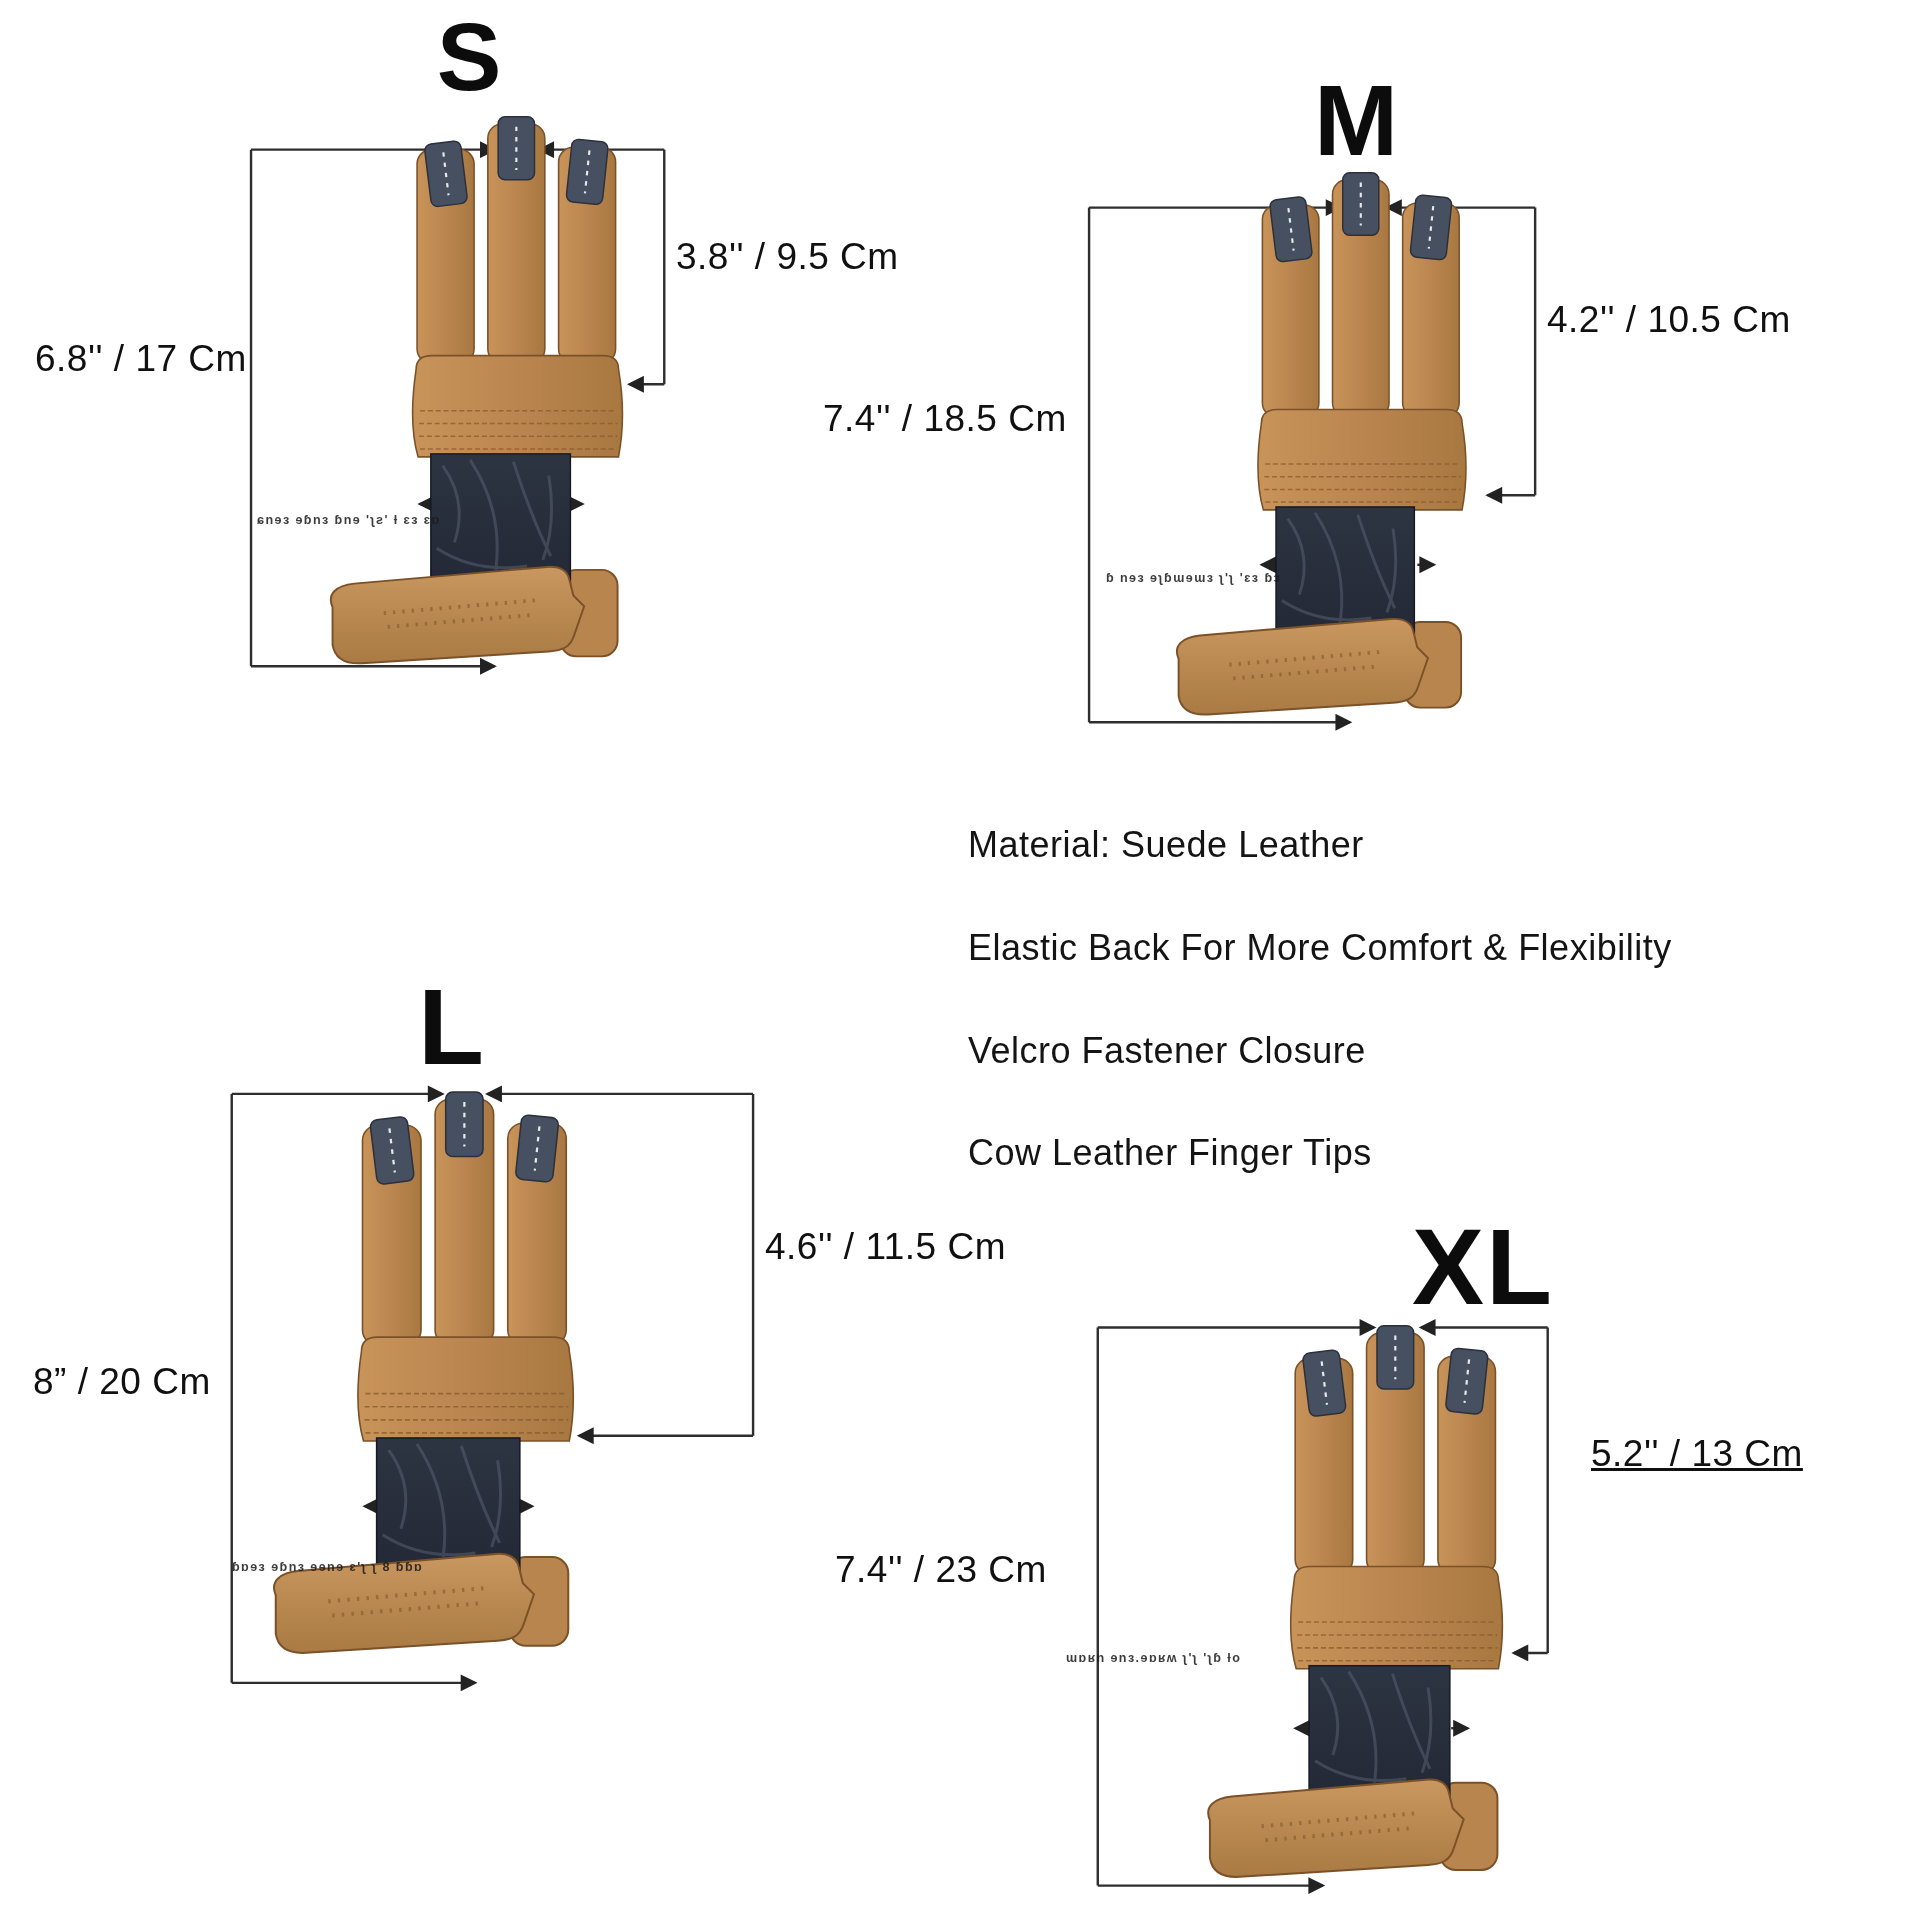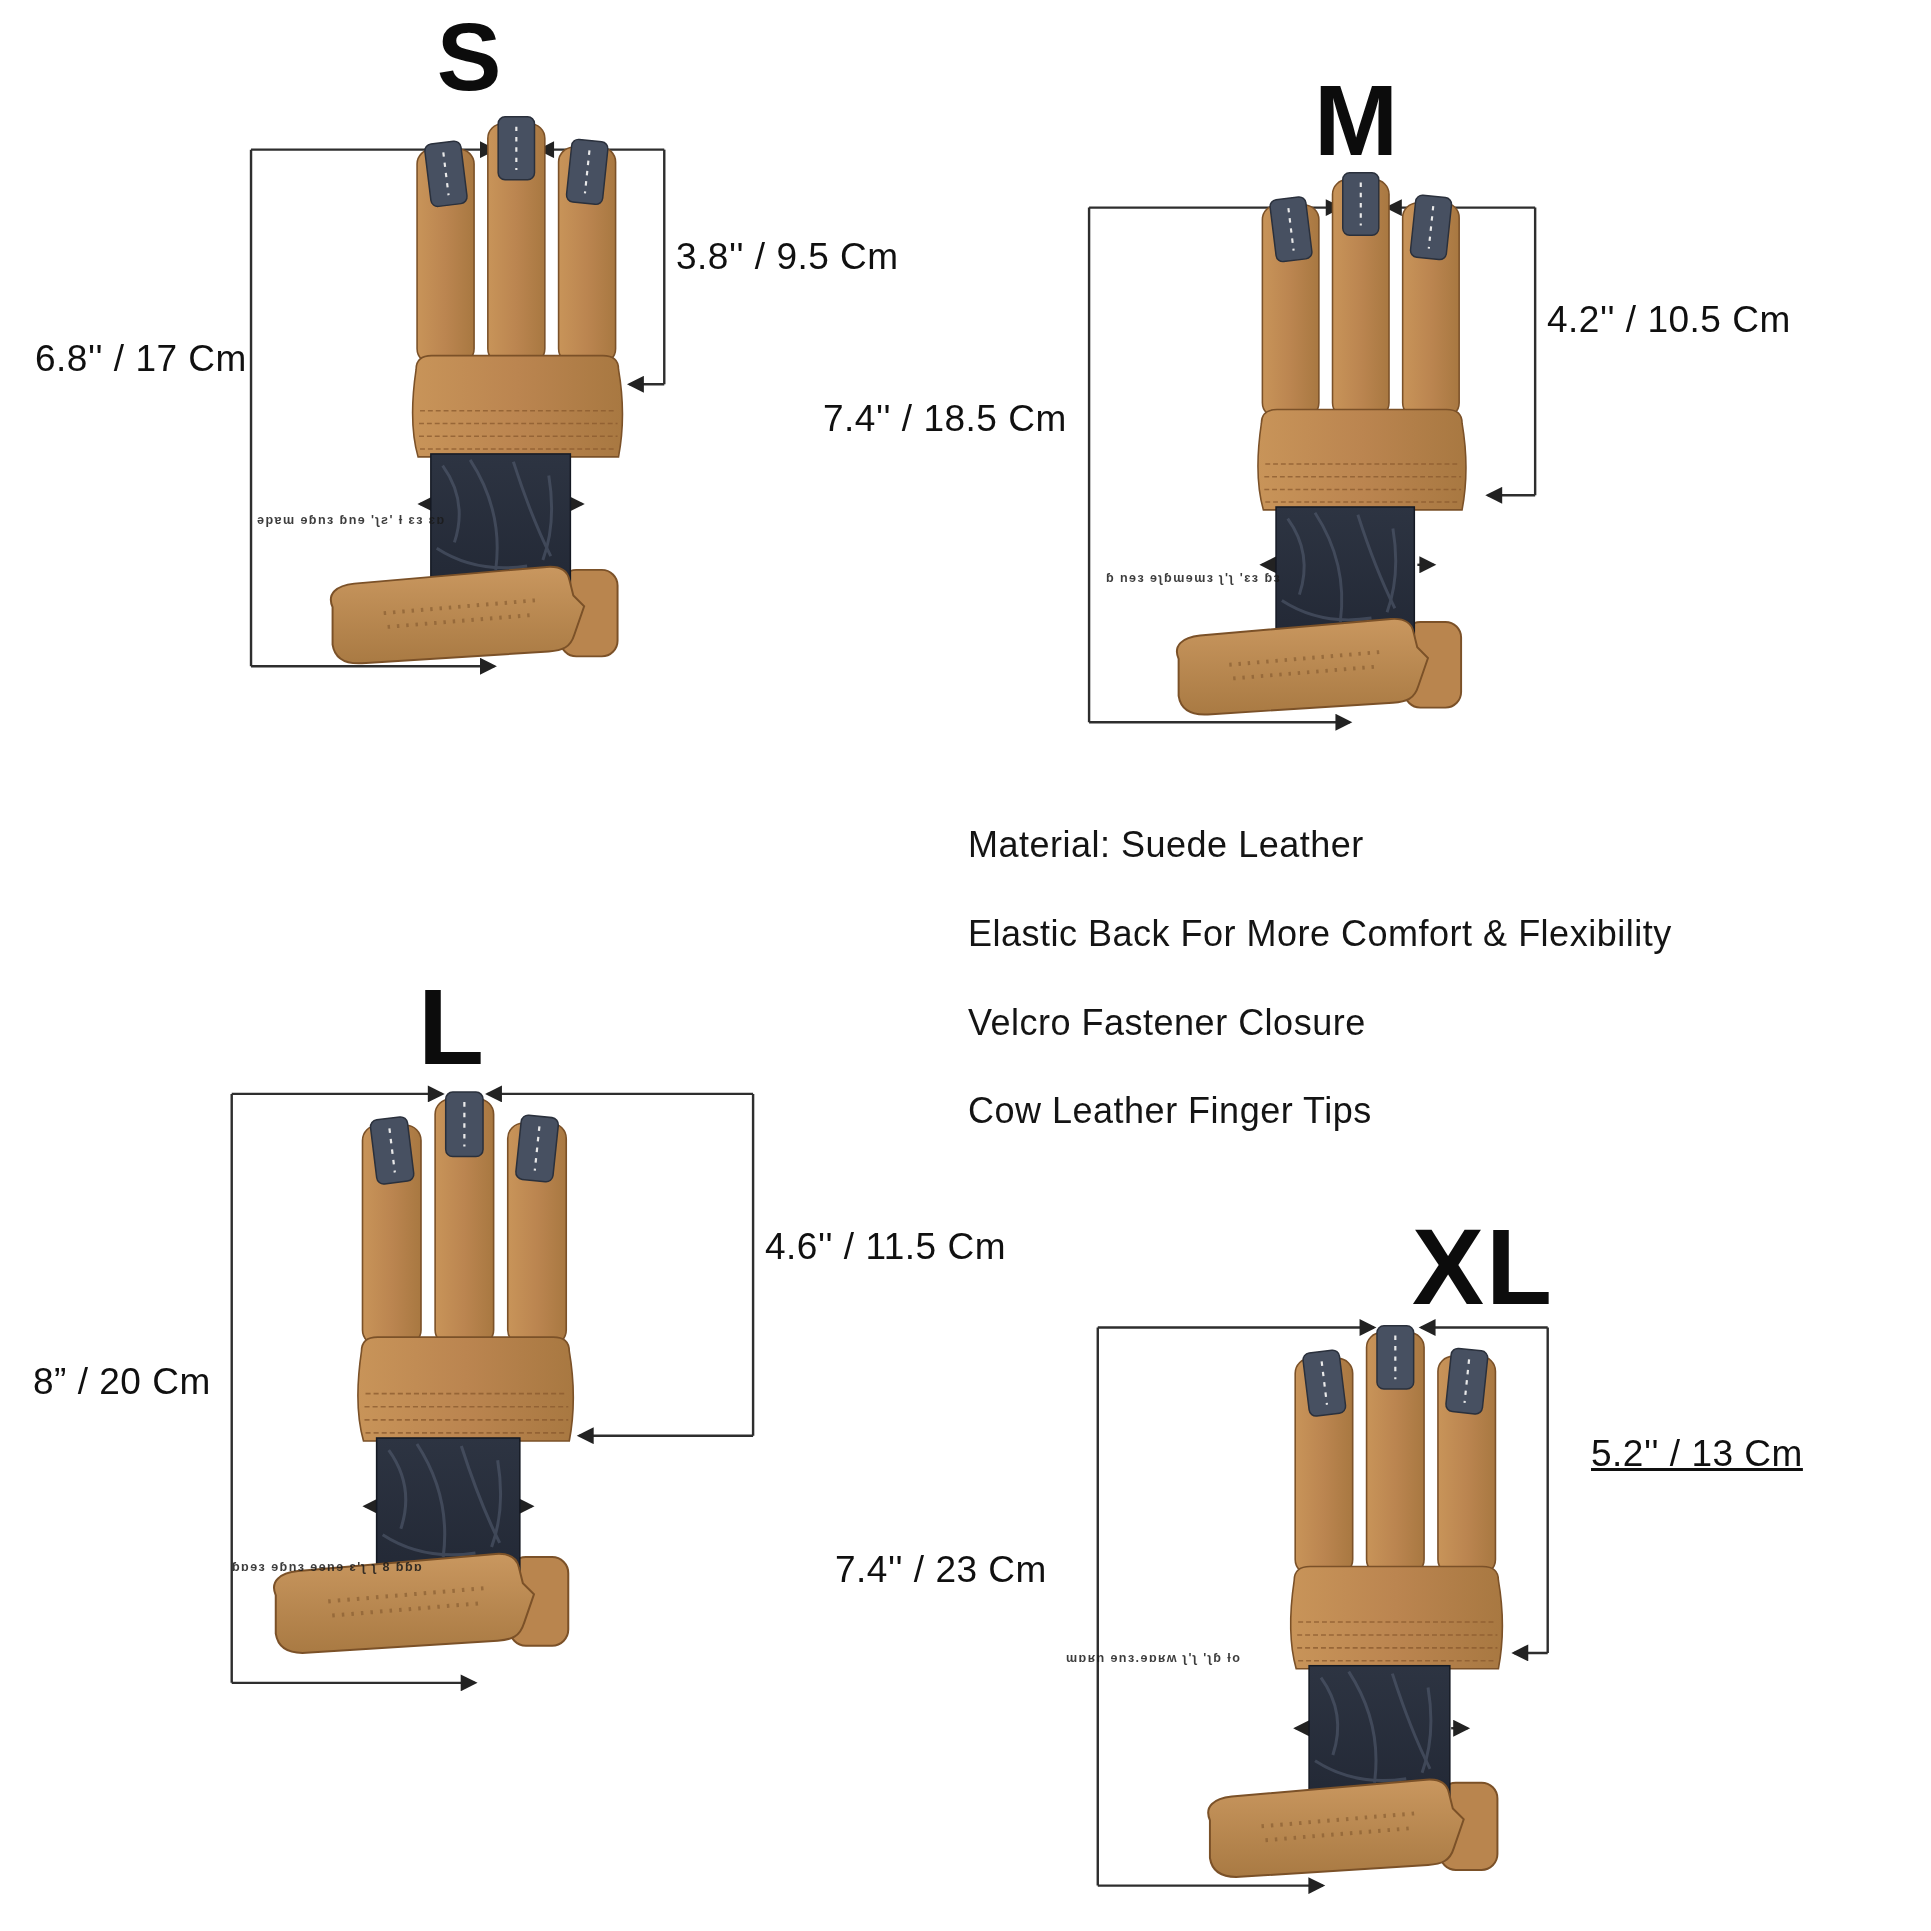--- a/index.html
+++ b/index.html
@@ -13,21 +13,21 @@
     font-weight:bold;color:#0c0c0c;line-height:1;letter-spacing:1.9px;
   }
   .dim-label{
     position:absolute;font-size:37px;color:#101010;white-space:nowrap;line-height:1;
     letter-spacing:0.5px;
   }
   .garble{
     position:absolute;font-size:12.6px;color:#1b1b1b;white-space:nowrap;line-height:1;
     filter:blur(0.5px);letter-spacing:1.4px;font-weight:bold;opacity:.85;
   }
-  .info-block{position:absolute;left:968px;top:826px;display:flex;flex-direction:column;gap:51px;}
+  .info-block{position:absolute;left:968px;top:826px;display:flex;flex-direction:column;gap:65px;}
   .info-line{font-size:36px;color:#141414;line-height:1.05;letter-spacing:0.5px;white-space:nowrap;}
   svg text.logo-txt{font-family:"DejaVu Sans", sans-serif;fill:#ffffff;filter:blur(0.45px);}
 </style>
 </head>
 <body>
 
 <div id="canvas">
 
   <svg id="art" width="1931" height="1931" viewBox="0 0 2000 2000">
     <defs>
@@ -164,21 +164,21 @@
 
   <div class="dim-label" style="left:823px;top:400px;">7.4'' / 18.5 Cm</div>
   <div class="dim-label" style="left:1547px;top:301px;">4.2'' / 10.5 Cm</div>
 
   <div class="dim-label" style="left:33px;top:1363px;">8” / 20 Cm</div>
   <div class="dim-label" style="left:765px;top:1228px;">4.6'' / 11.5 Cm</div>
 
   <div class="dim-label" style="left:835px;top:1551px;">7.4'' / 23 Cm</div>
   <div class="dim-label" style="left:1591px;top:1435px;text-decoration:underline;">5.2'' / 13 Cm</div>
 
-  <div class="garble" style="left:257px;top:514px;">ǝpɐɯ ɘɓnɜ ɓnɘ 'ʅƨ' ƚ ɛɜ ɛɒ</div>
+  <div class="garble" style="left:257px;top:514px;">ɕnɘɜ ɘɓnɜ ɓnɘ 'ʅƨ' ƚ ɛɜ ɛɒ</div>
   <div class="garble" style="left:1106px;top:572px;">ɓ nɘɜ ɘʅɓɯɘɯɜ ʅ'ʅ 'ɛɜ ɓɜ</div>
   <div class="garble" style="left:232px;top:1526px;margin-top:35px;">ɓɒɘɜ ɘɓnɜ ɘɘnɘ ɛ'ʅ ʅ 8 ɓɓɒ</div>
   <div class="garble" style="left:1066px;top:1652px;">ɯɒʁn ɘnɜ.ɘɒʁʍ ʅ'ʅ 'ʅɓ ƚo</div>
 
   <div class="info-block">
     <div class="info-line">Material: Suede Leather</div>
     <div class="info-line">Elastic Back For More Comfort &amp; Flexibility</div>
     <div class="info-line">Velcro Fastener Closure</div>
     <div class="info-line">Cow Leather Finger Tips</div>
   </div>

